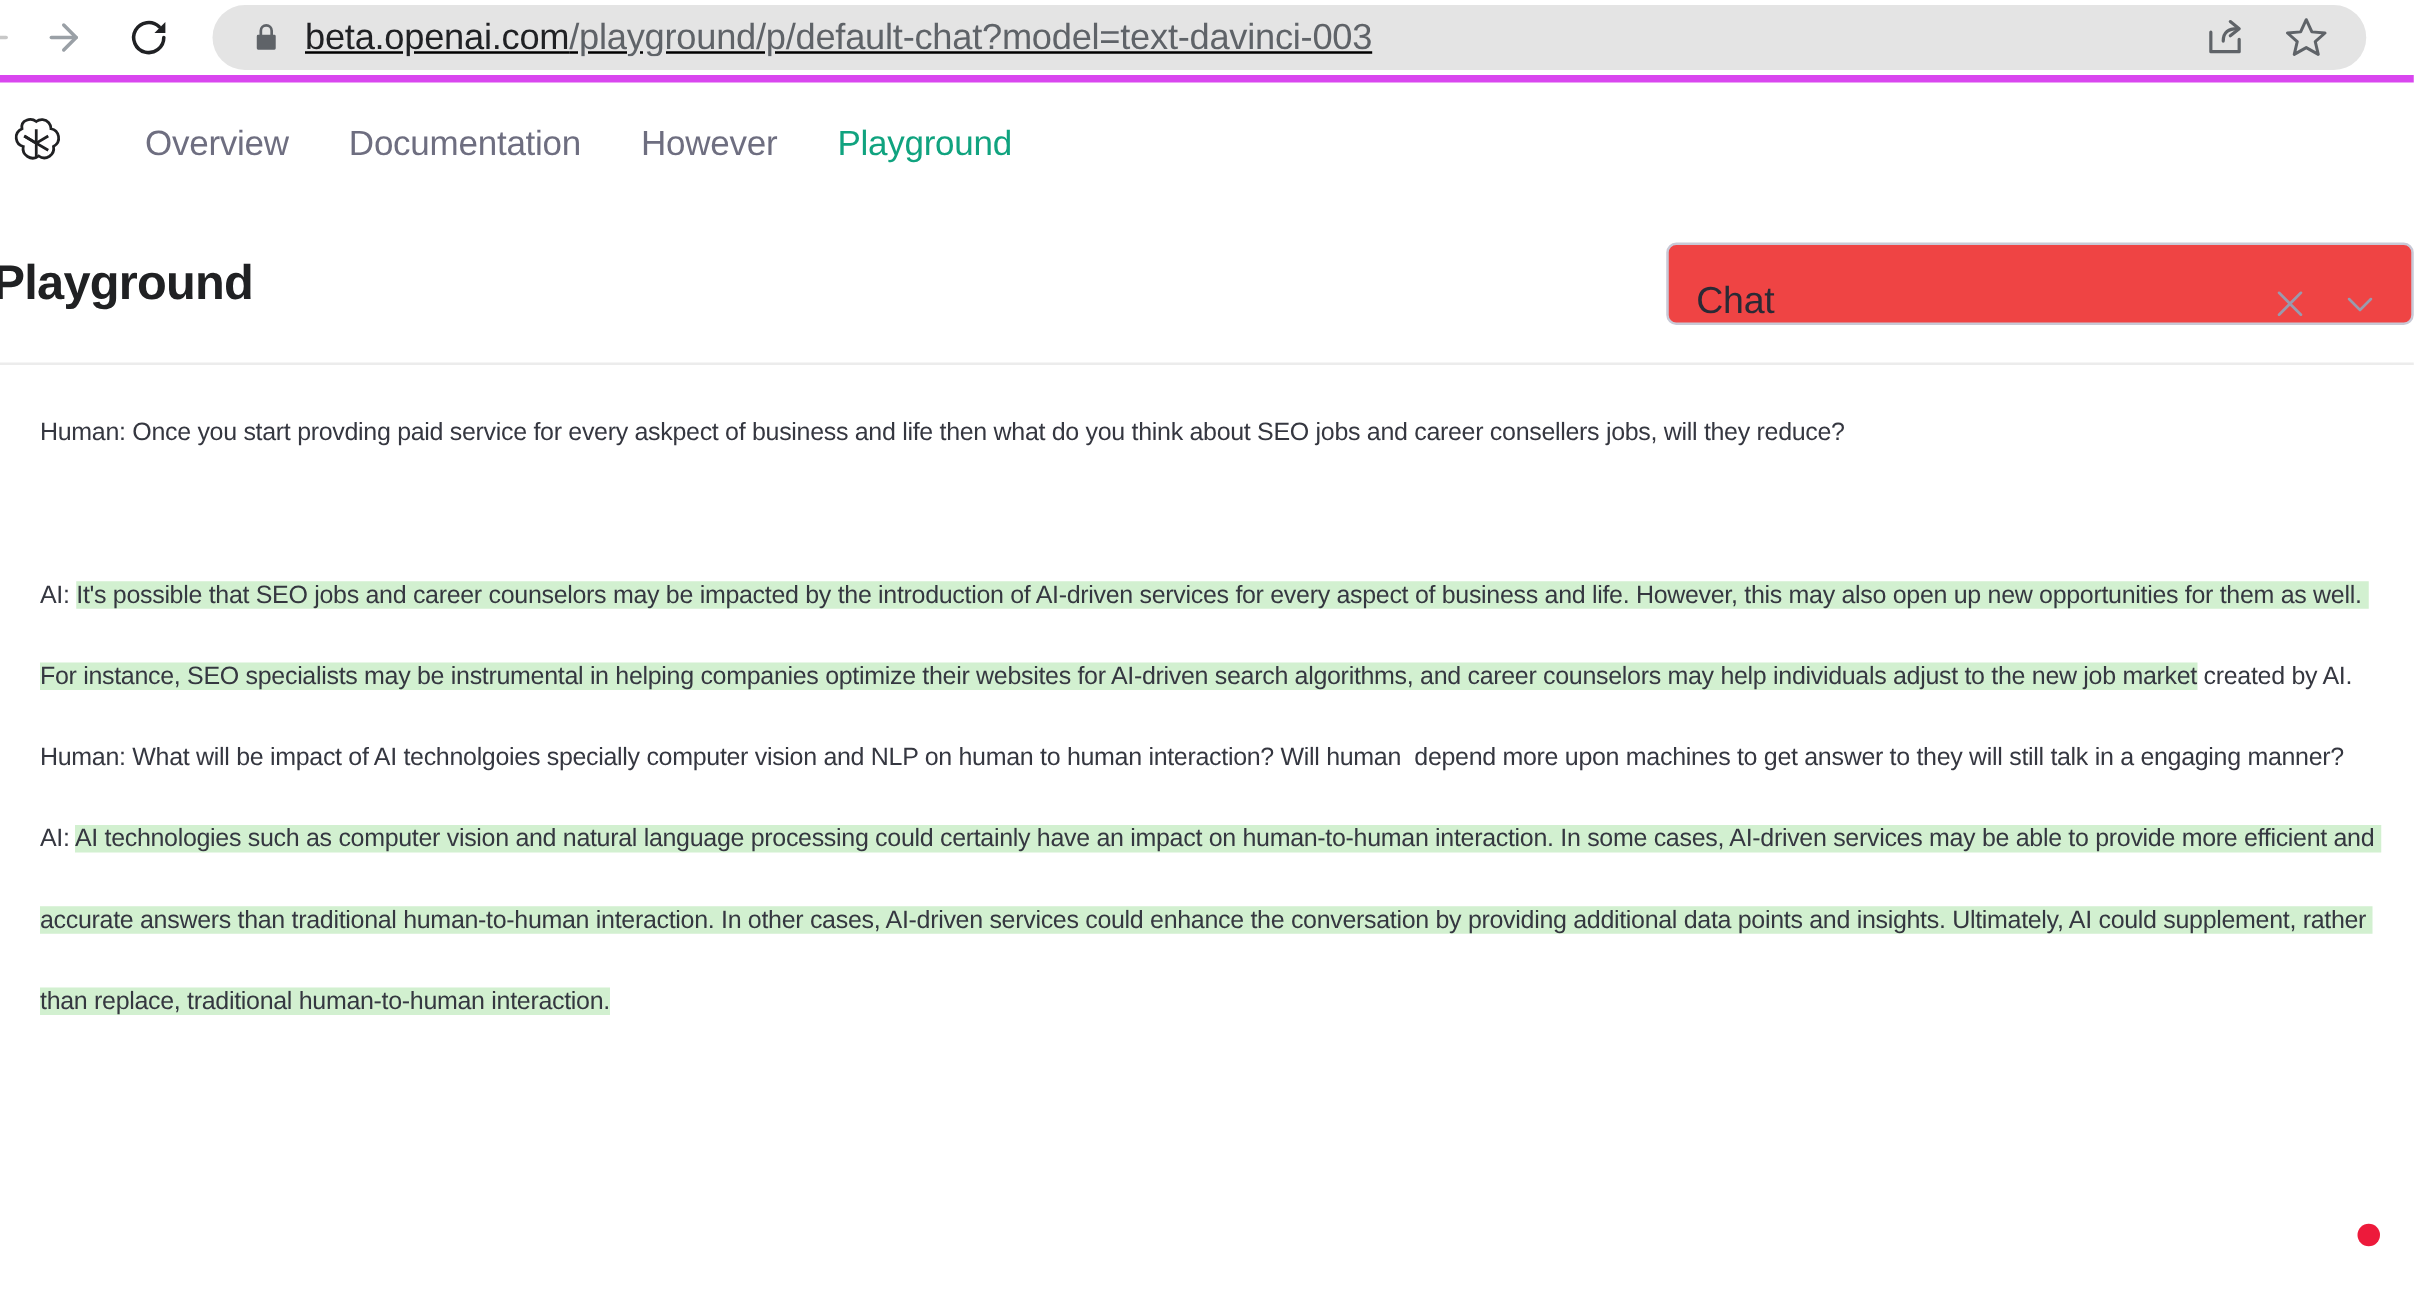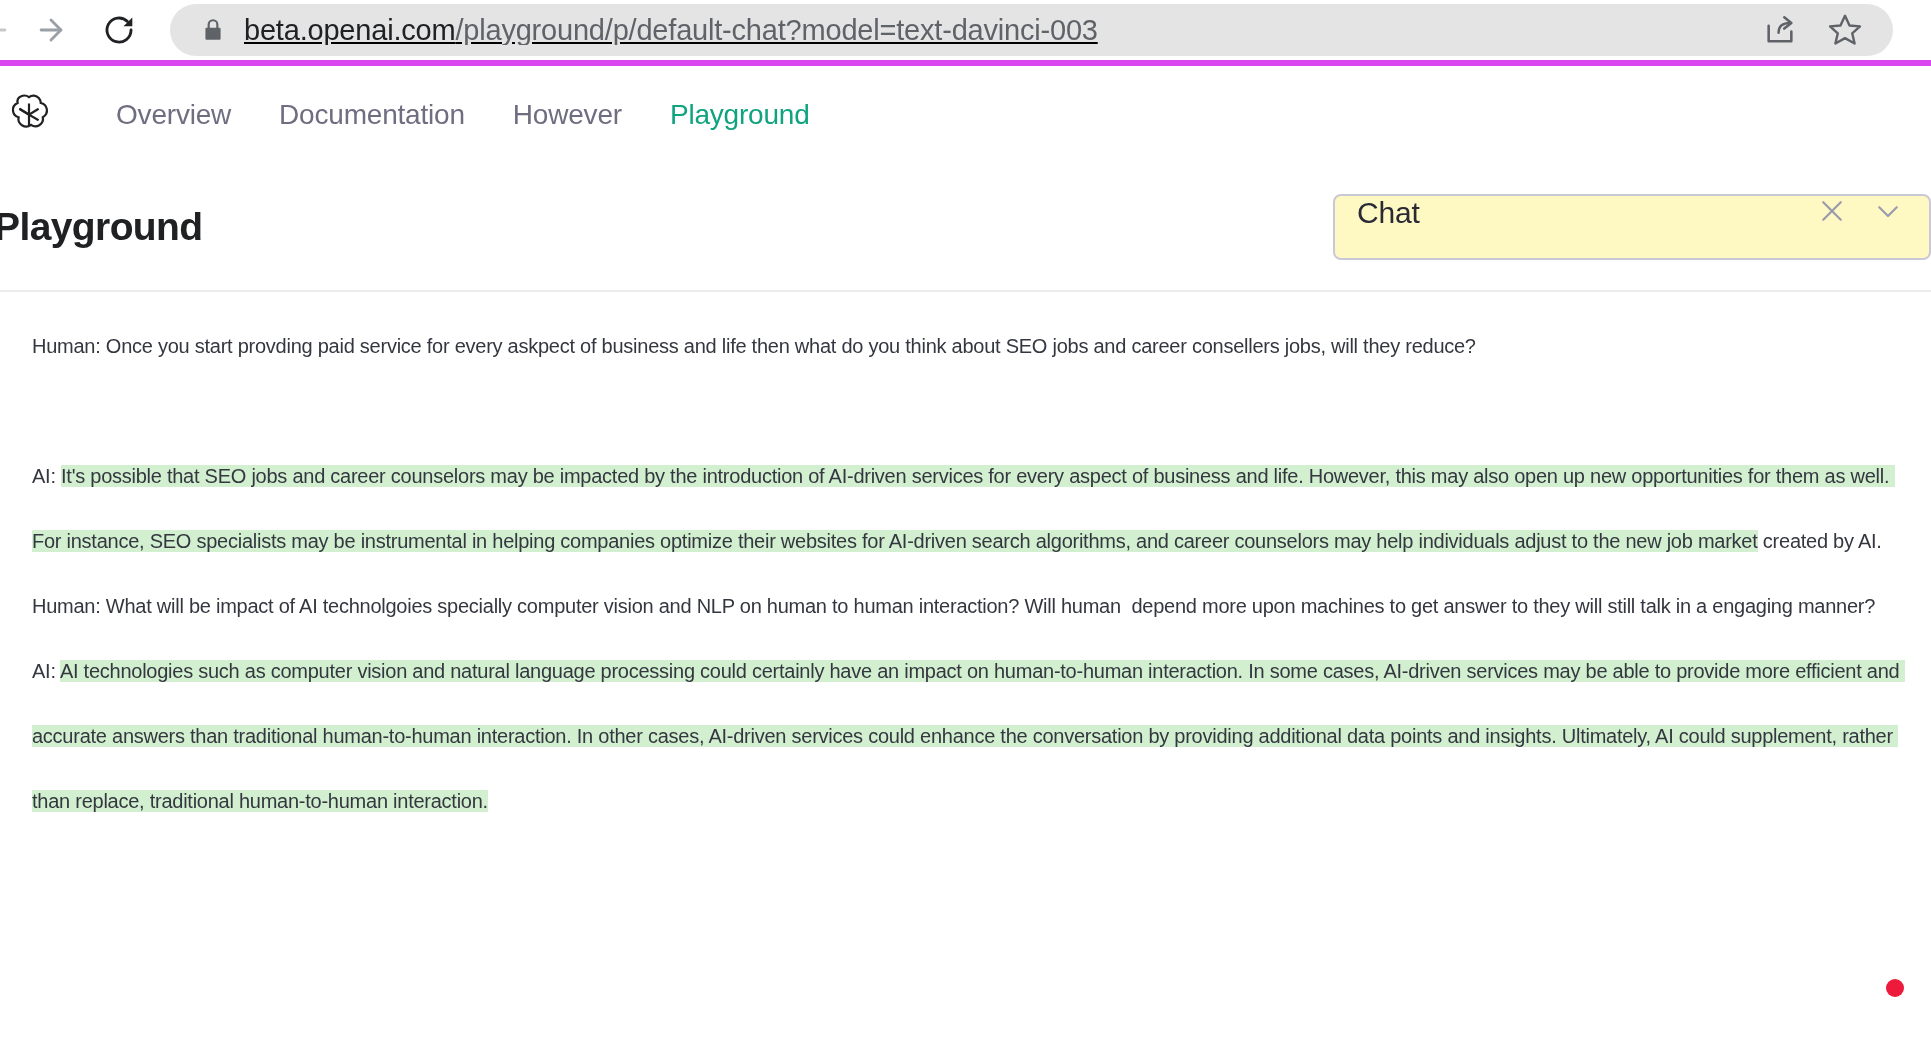--- a/index.html
+++ b/index.html
@@ -82,22 +82,22 @@
     color: #202123;
     letter-spacing: -0.6px;
     margin-left: -6px;
     line-height: 1;
   }
   #preset-area { display: flex; align-items: center; margin-right: 0px; position: relative; }
   #preset-select {
     width: 598px; height: 66px;
     border: 2px solid #c9c9d6;
     border-radius: 8px;
-    background: #fef9c3;
-    display: flex; align-items: flex-start;
+    background: #ef4444;
+    display: flex; align-items: flex-end;
     padding: 0 18px 0 22px;
   }
   #preset-value { flex: 1 1 auto; font-size: 30px; color: #2a2a35; letter-spacing: -0.2px; }
   #preset-actions { display: flex; align-items: center; gap: 26px; padding-right: 8px; }
 
   
   #playground-editor {
     position: absolute; left: 0; top: 292px; width: 1931px; height: 749px;
     background: #ffffff;
     padding: 22px 0 0 32px;

